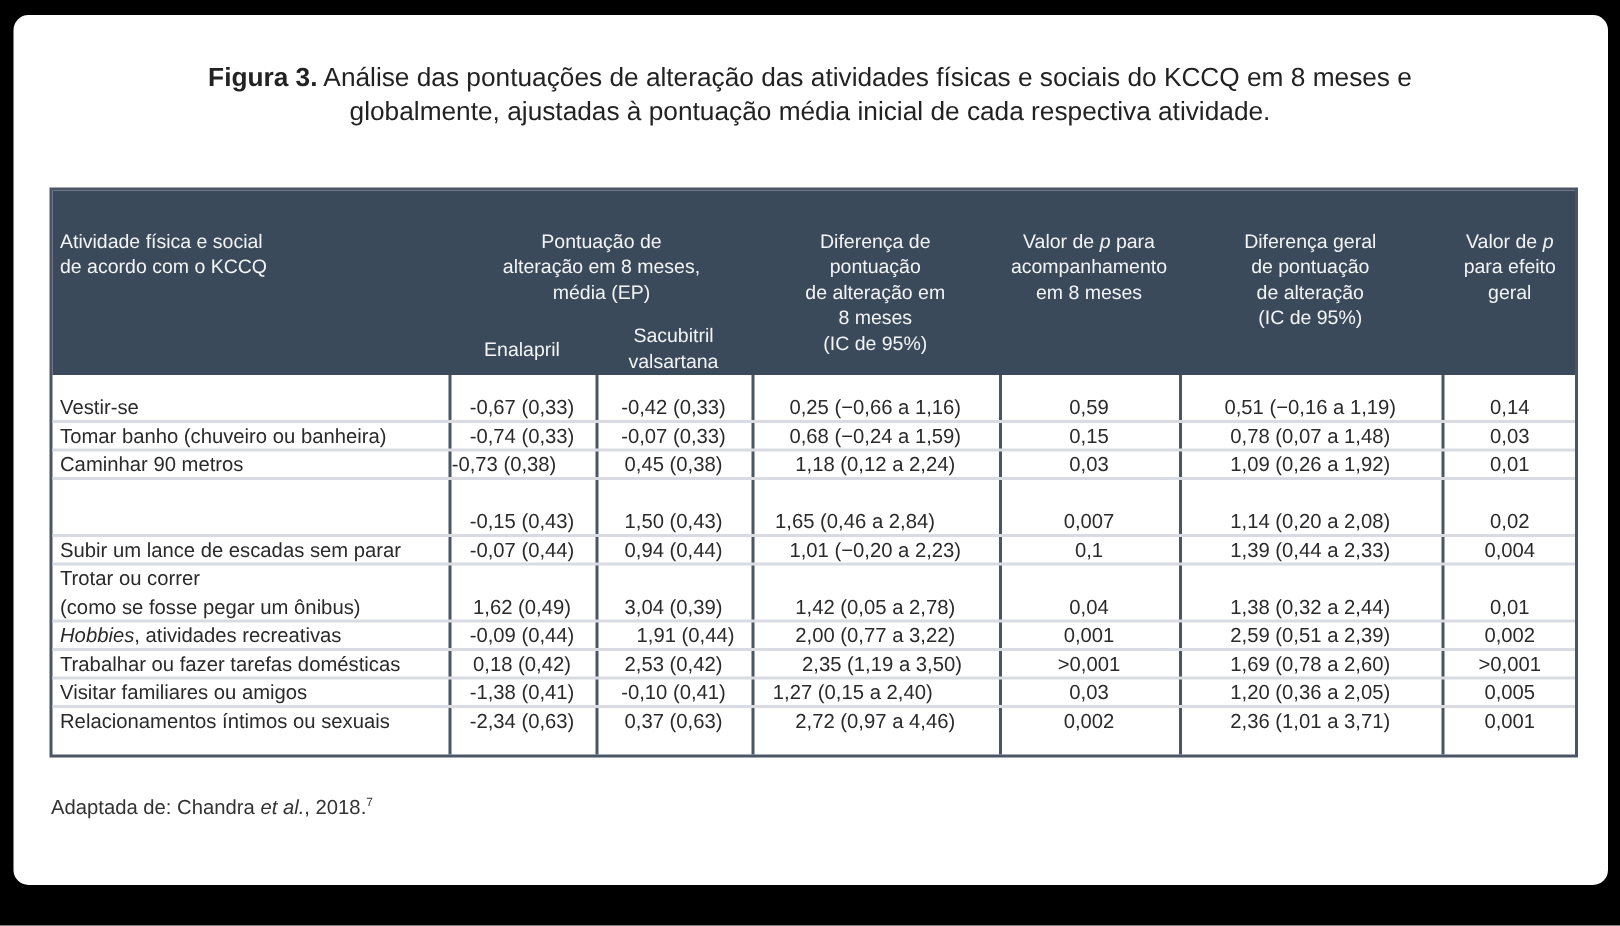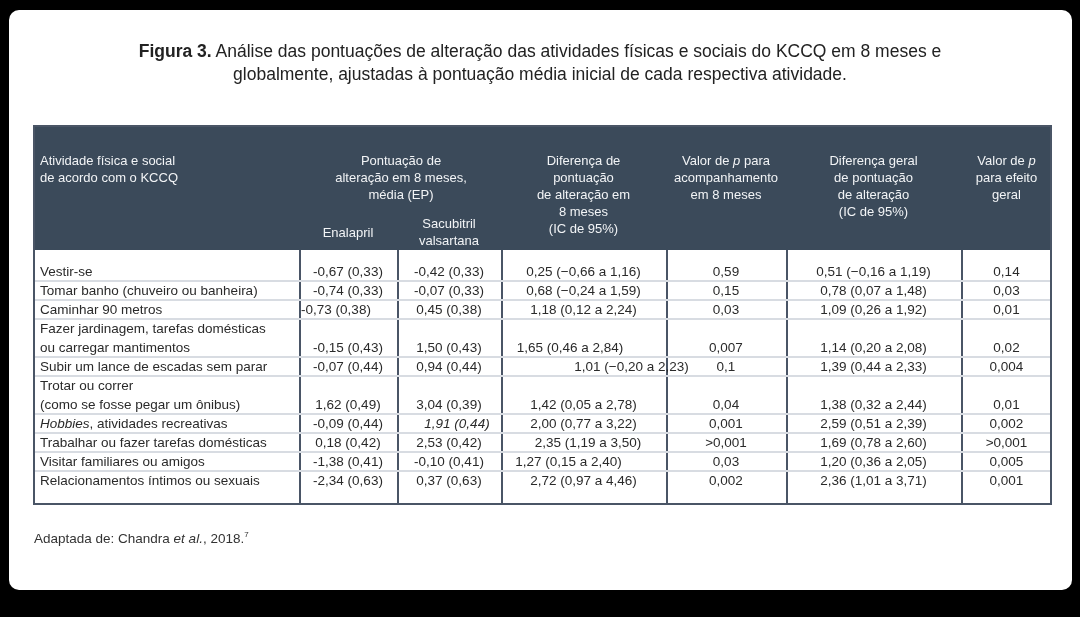--- a/index.html
+++ b/index.html
@@ -102,53 +102,52 @@
         <div class="cell c0" style="line-height: 19px; top: 0px;">Caminhar 90 metros</div>
         <div class="cell cc" style="left: 264px; width: 74px; top: 0px; line-height: 19px;">-0,73 (0,38)</div>
         <div class="cell cc" style="left: 362px; width: 104px; top: 0px; line-height: 19px;">0,45 (0,38)</div>
         <div class="cell cc" style="left: 466px; width: 165px; top: 0px; line-height: 19px;">1,18 (0,12 a 2,24)</div>
         <div class="cell cc" style="left: 631px; width: 120px; top: 0px; line-height: 19px;">0,03</div>
         <div class="cell cc" style="left: 751px; width: 175px; top: 0px; line-height: 19px;">1,09 (0,26 a 1,92)</div>
         <div class="cell cc" style="left: 926px; width: 91px; top: 0px; line-height: 19px;">0,01</div>
       </div>
       <div class="row-sep" style="top: 191px;"></div>
       <div class="row" style="top: 192px; height: 38px;">
-        <div class="cell c0" style="line-height: 19px; top: 0px;">Fazer jardinagem, tarefas domésticas<br>ou carregar mantimentos</div>
         <div class="cell cc" style="left: 264px; width: 98px; top: 19px; line-height: 19px;">-0,15 (0,43)</div>
         <div class="cell cc" style="left: 362px; width: 104px; top: 19px; line-height: 19px;">1,50 (0,43)</div>
         <div class="cell cc" style="left: 466px; width: 138px; top: 19px; line-height: 19px;">1,65 (0,46 a 2,84)</div>
         <div class="cell cc" style="left: 631px; width: 120px; top: 19px; line-height: 19px;">0,007</div>
         <div class="cell cc" style="left: 751px; width: 175px; top: 19px; line-height: 19px;">1,14 (0,20 a 2,08)</div>
         <div class="cell cc" style="left: 926px; width: 91px; top: 19px; line-height: 19px;">0,02</div>
       </div>
       <div class="row-sep" style="top: 229px;"></div>
       <div class="row" style="top: 230px; height: 19px;">
         <div class="cell c0" style="line-height: 19px; top: 0px;">Subir um lance de escadas sem parar</div>
         <div class="cell cc" style="left: 264px; width: 98px; top: 0px; line-height: 19px;">-0,07 (0,44)</div>
         <div class="cell cc" style="left: 362px; width: 104px; top: 0px; line-height: 19px;">0,94  (0,44)</div>
-        <div class="cell cc" style="left: 466px; width: 165px; top: 0px; line-height: 19px; margin-left: 48px;">1,01 (−0,20 a 2,23)</div>
+        <div class="cell cc" style="left: 466px; width: 165px; top: 0px; line-height: 19px;">1,01 (−0,20 a 2,23)</div>
         <div class="cell cc" style="left: 631px; width: 120px; top: 0px; line-height: 19px;">0,1</div>
         <div class="cell cc" style="left: 751px; width: 175px; top: 0px; line-height: 19px;">1,39 (0,44 a 2,33)</div>
         <div class="cell cc" style="left: 926px; width: 91px; top: 0px; line-height: 19px;">0,004</div>
       </div>
       <div class="row-sep" style="top: 248px;"></div>
       <div class="row" style="top: 249px; height: 38px;">
         <div class="cell c0" style="line-height: 19px; top: 0px;">Trotar ou correr<br>(como se fosse pegar um ônibus)</div>
         <div class="cell cc" style="left: 264px; width: 98px; top: 19px; line-height: 19px;">1,62 (0,49)</div>
         <div class="cell cc" style="left: 362px; width: 104px; top: 19px; line-height: 19px;">3,04 (0,39)</div>
         <div class="cell cc" style="left: 466px; width: 165px; top: 19px; line-height: 19px;">1,42 (0,05 a 2,78)</div>
         <div class="cell cc" style="left: 631px; width: 120px; top: 19px; line-height: 19px;">0,04</div>
         <div class="cell cc" style="left: 751px; width: 175px; top: 19px; line-height: 19px;">1,38 (0,32 a 2,44)</div>
         <div class="cell cc" style="left: 926px; width: 91px; top: 19px; line-height: 19px;">0,01</div>
       </div>
       <div class="row-sep" style="top: 286px;"></div>
       <div class="row" style="top: 287px; height: 19px;">
         <div class="cell c0" style="line-height: 19px; top: 0px;"><i>Hobbies</i>, atividades recreativas</div>
         <div class="cell cc" style="left: 264px; width: 98px; top: 0px; line-height: 19px;">-0,09 (0,44)</div>
-        <div class="cell cc" style="left: 362px; width: 120px; top: 0px; line-height: 19px; font-style: italic;">1,91 (0,44)</div>
+        <div class="cell cc" style="left: 362px; width: 120px; top: 0px; line-height: 19px;">1,91 (0,44)</div>
         <div class="cell cc" style="left: 466px; width: 165px; top: 0px; line-height: 19px;">2,00 (0,77 a 3,22)</div>
         <div class="cell cc" style="left: 631px; width: 120px; top: 0px; line-height: 19px;">0,001</div>
         <div class="cell cc" style="left: 751px; width: 175px; top: 0px; line-height: 19px;">2,59 (0,51 a 2,39)</div>
         <div class="cell cc" style="left: 926px; width: 91px; top: 0px; line-height: 19px;">0,002</div>
       </div>
       <div class="row-sep" style="top: 305px;"></div>
       <div class="row" style="top: 306px; height: 19px;">
         <div class="cell c0" style="line-height: 19px; top: 0px;">Trabalhar ou fazer tarefas domésticas</div>
         <div class="cell cc" style="left: 264px; width: 98px; top: 0px; line-height: 19px;">0,18 (0,42)</div>
         <div class="cell cc" style="left: 362px; width: 104px; top: 0px; line-height: 19px;">2,53 (0,42)</div>

